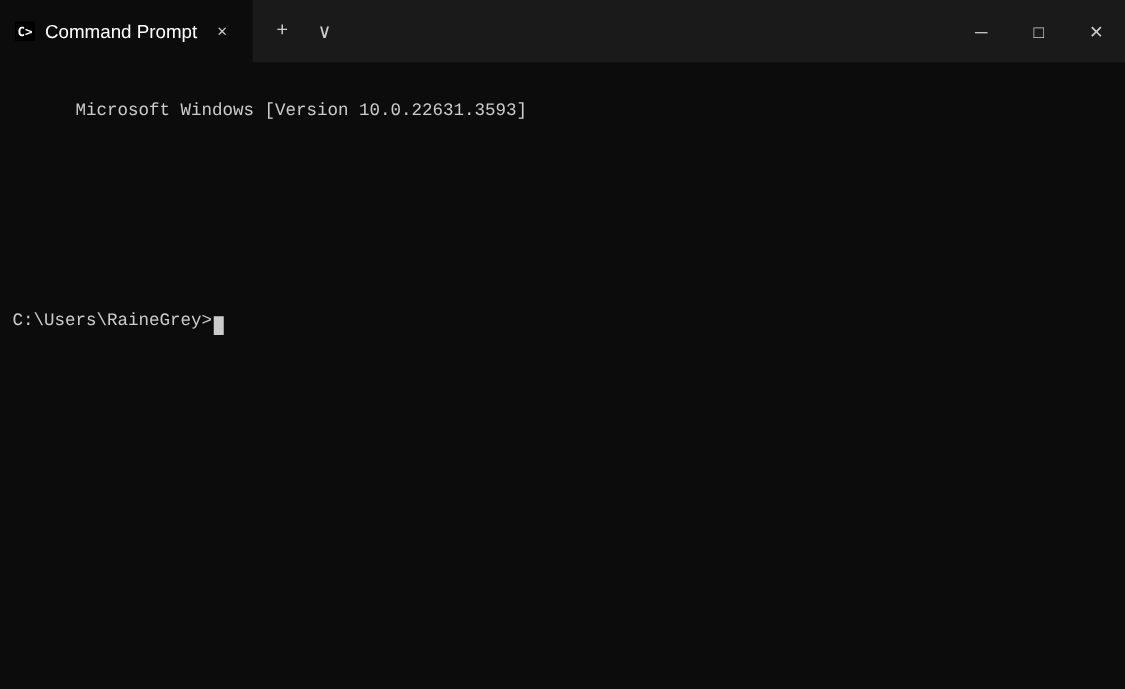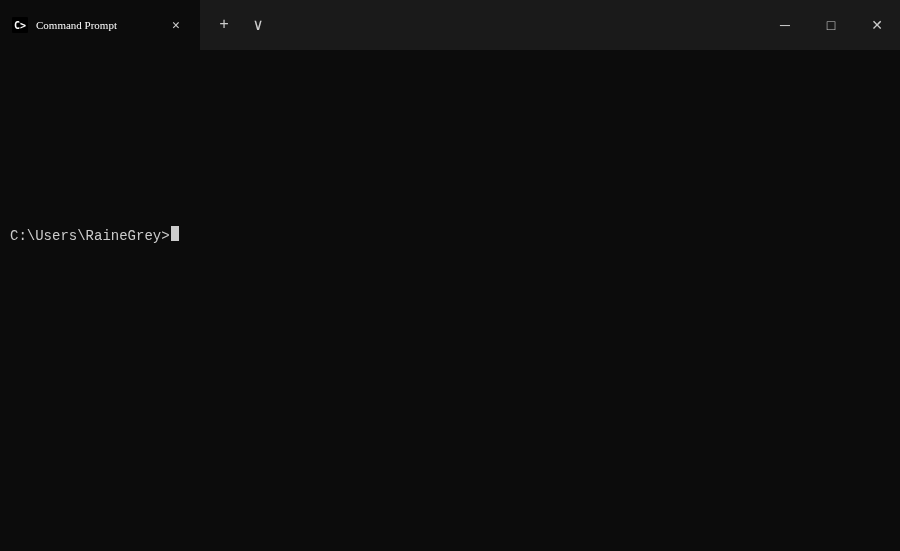--- a/index.html
+++ b/index.html
@@ -50,22 +50,22 @@
     }
 
     .tab-icon {
       width: 16px;
       height: 16px;
       flex-shrink: 0;
     }
 
     .tab-title {
       color: #ffffff;
-      font-family: Liberation Serif, serif;
-      font-size: 11px;
+      font-family: Liberation Sans, sans-serif;
+      font-size: 15px;
       flex: 1;
     }
 
     .tab-close {
       width: 24px;
       height: 24px;
       display: flex;
       align-items: center;
       justify-content: center;
       color: #cccccc;
@@ -122,21 +122,21 @@
     .terminal-text {
       color: #cccccc;
       font-family: 'Consolas', 'Courier New', monospace;
       font-size: 14px;
       line-height: 1.5;
       white-space: pre;
     }
 
     .prompt-line {
       display: flex;
-      align-items: flex-start;
+      align-items: flex-end;
     }
 
     .cursor {
       display: inline-block;
       width: 8px;
       height: 15px;
       background: #cccccc;
       margin-left: 1px;
       animation: blink 1s step-end infinite;
       vertical-align: text-bottom;
@@ -176,20 +176,21 @@
     <div class="window-controls">
       <button class="win-btn">─</button>
       <button class="win-btn">□</button>
       <button class="win-btn close">✕</button>
     </div>
 
   </div>
 
   <div class="terminal-body">
     <div class="terminal-text">
+      <span>Microsoft Windows [Version 10.0.22631.3593]</span>
       <br>
       <br>
       <br>
     </div>
     <div class="prompt-line">
       <span class="terminal-text">C:\Users\RaineGrey&gt;</span>
       <span class="cursor"></span>
     </div>
   </div>
 

